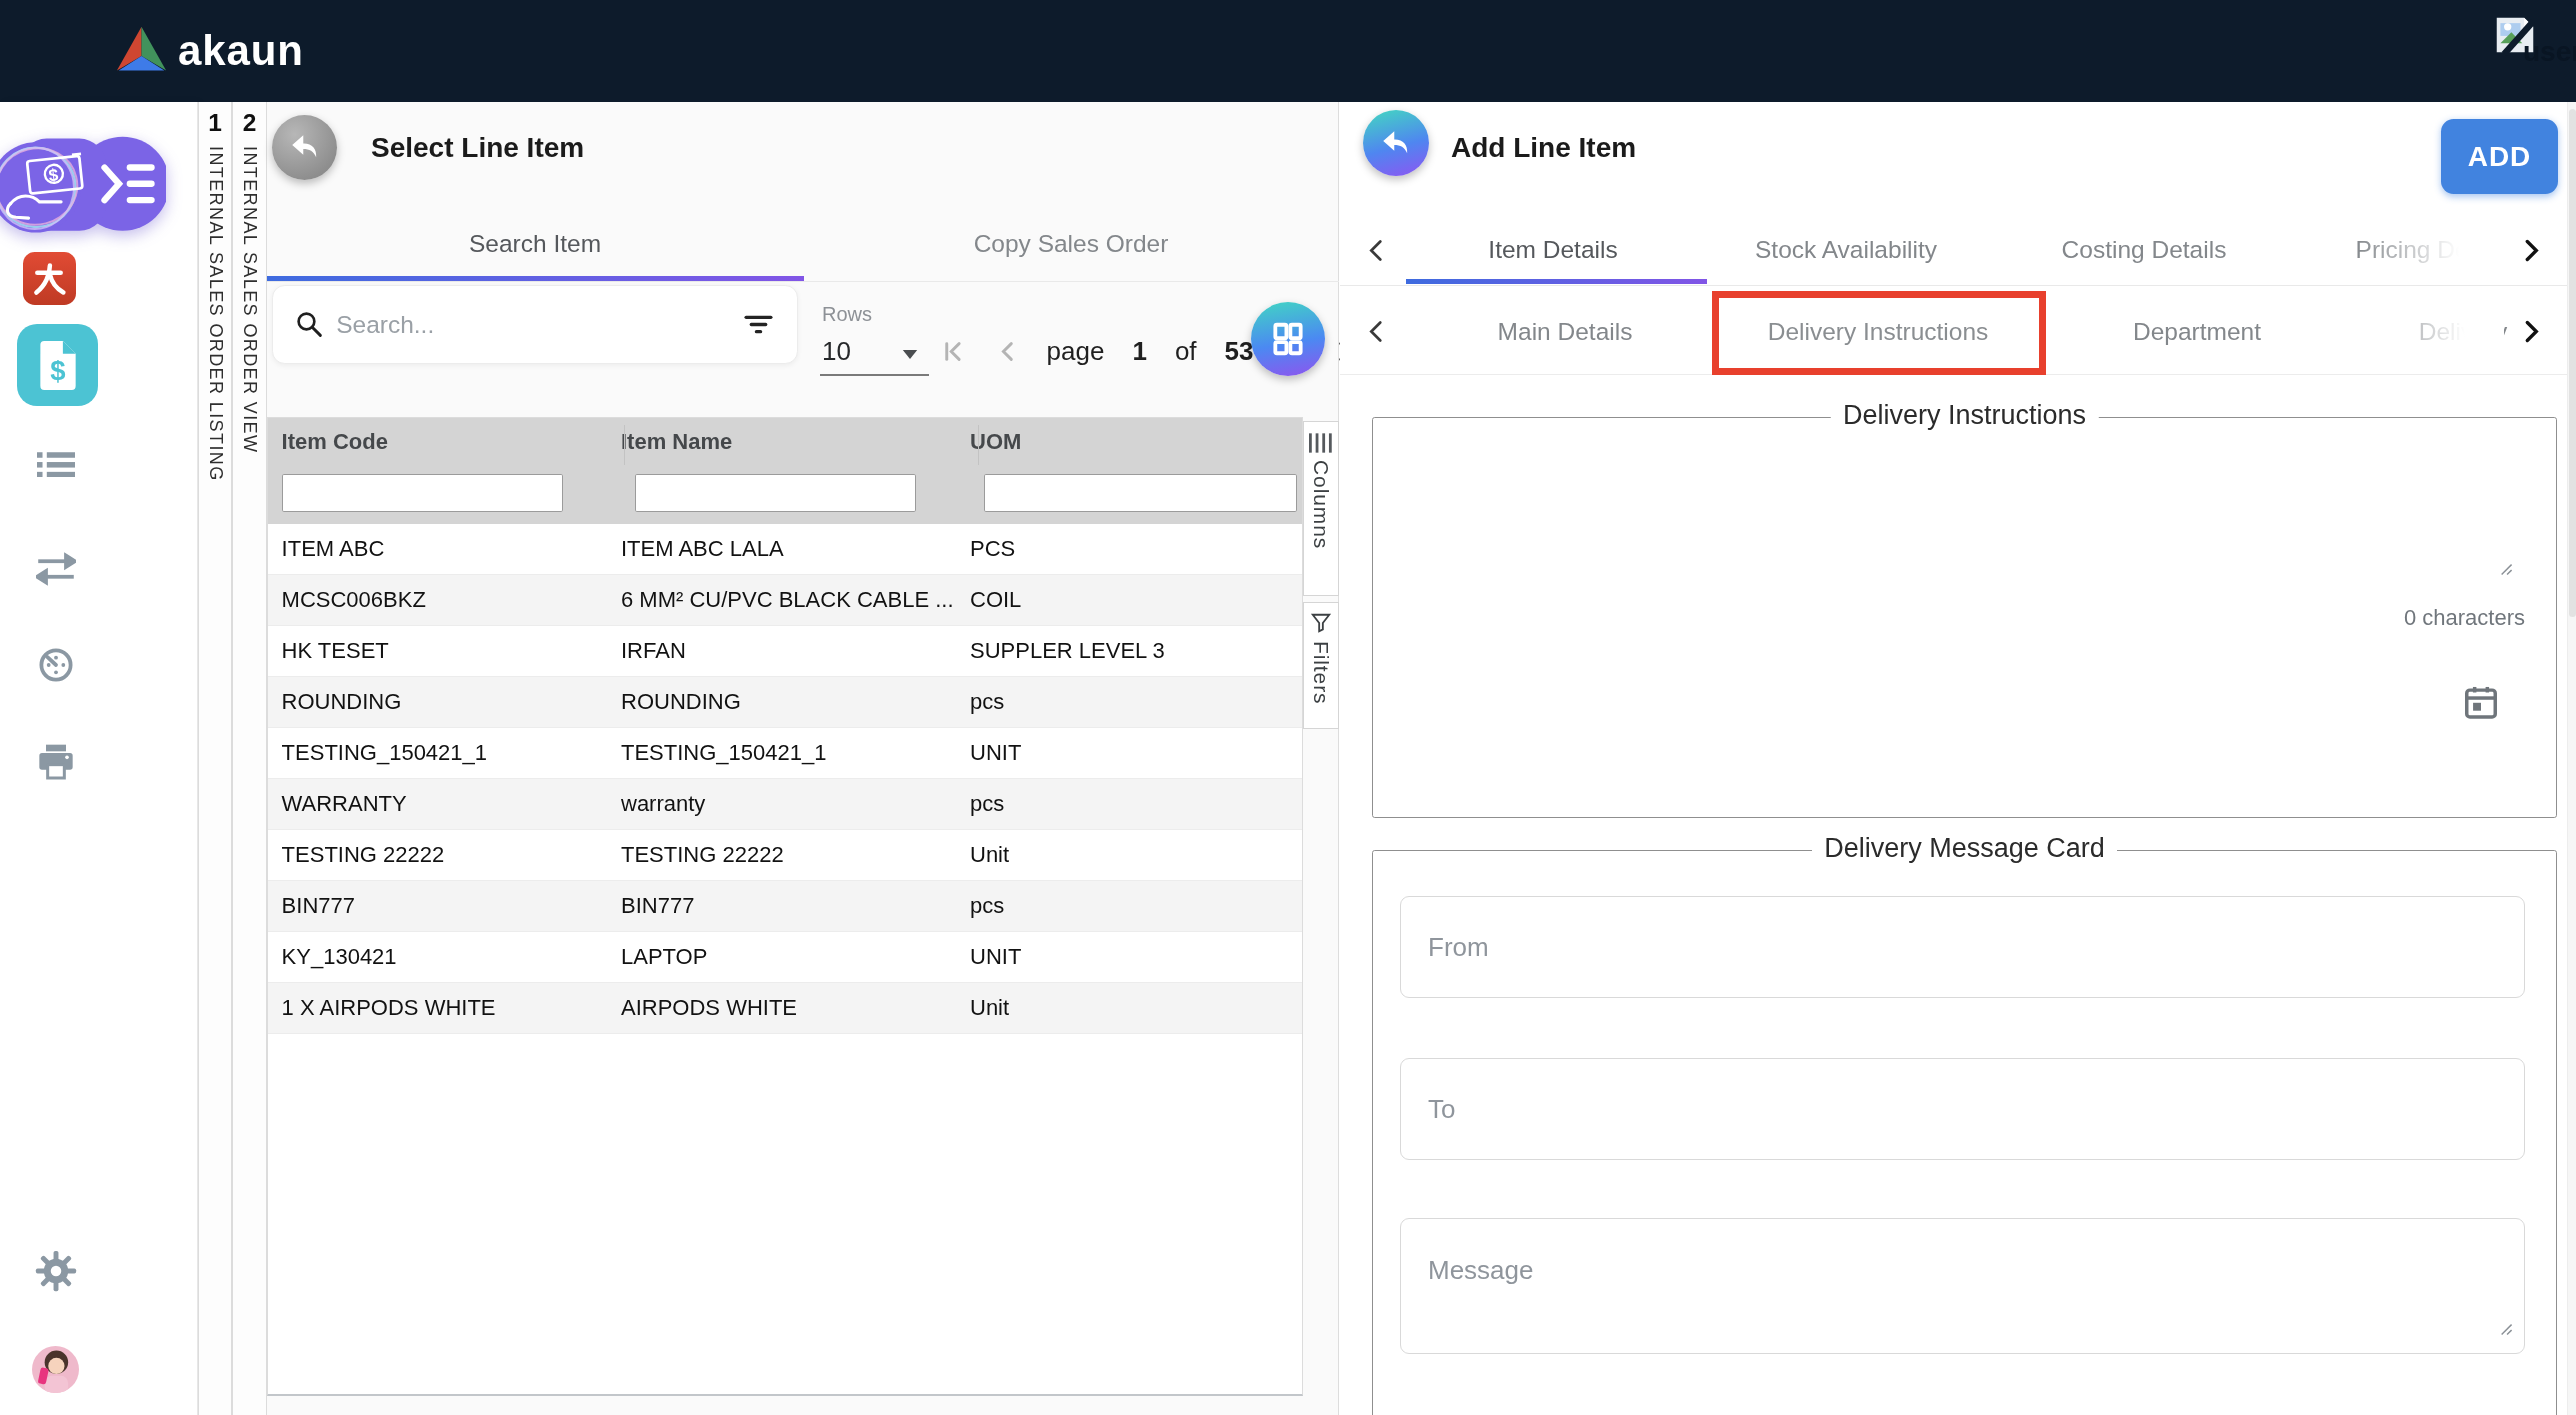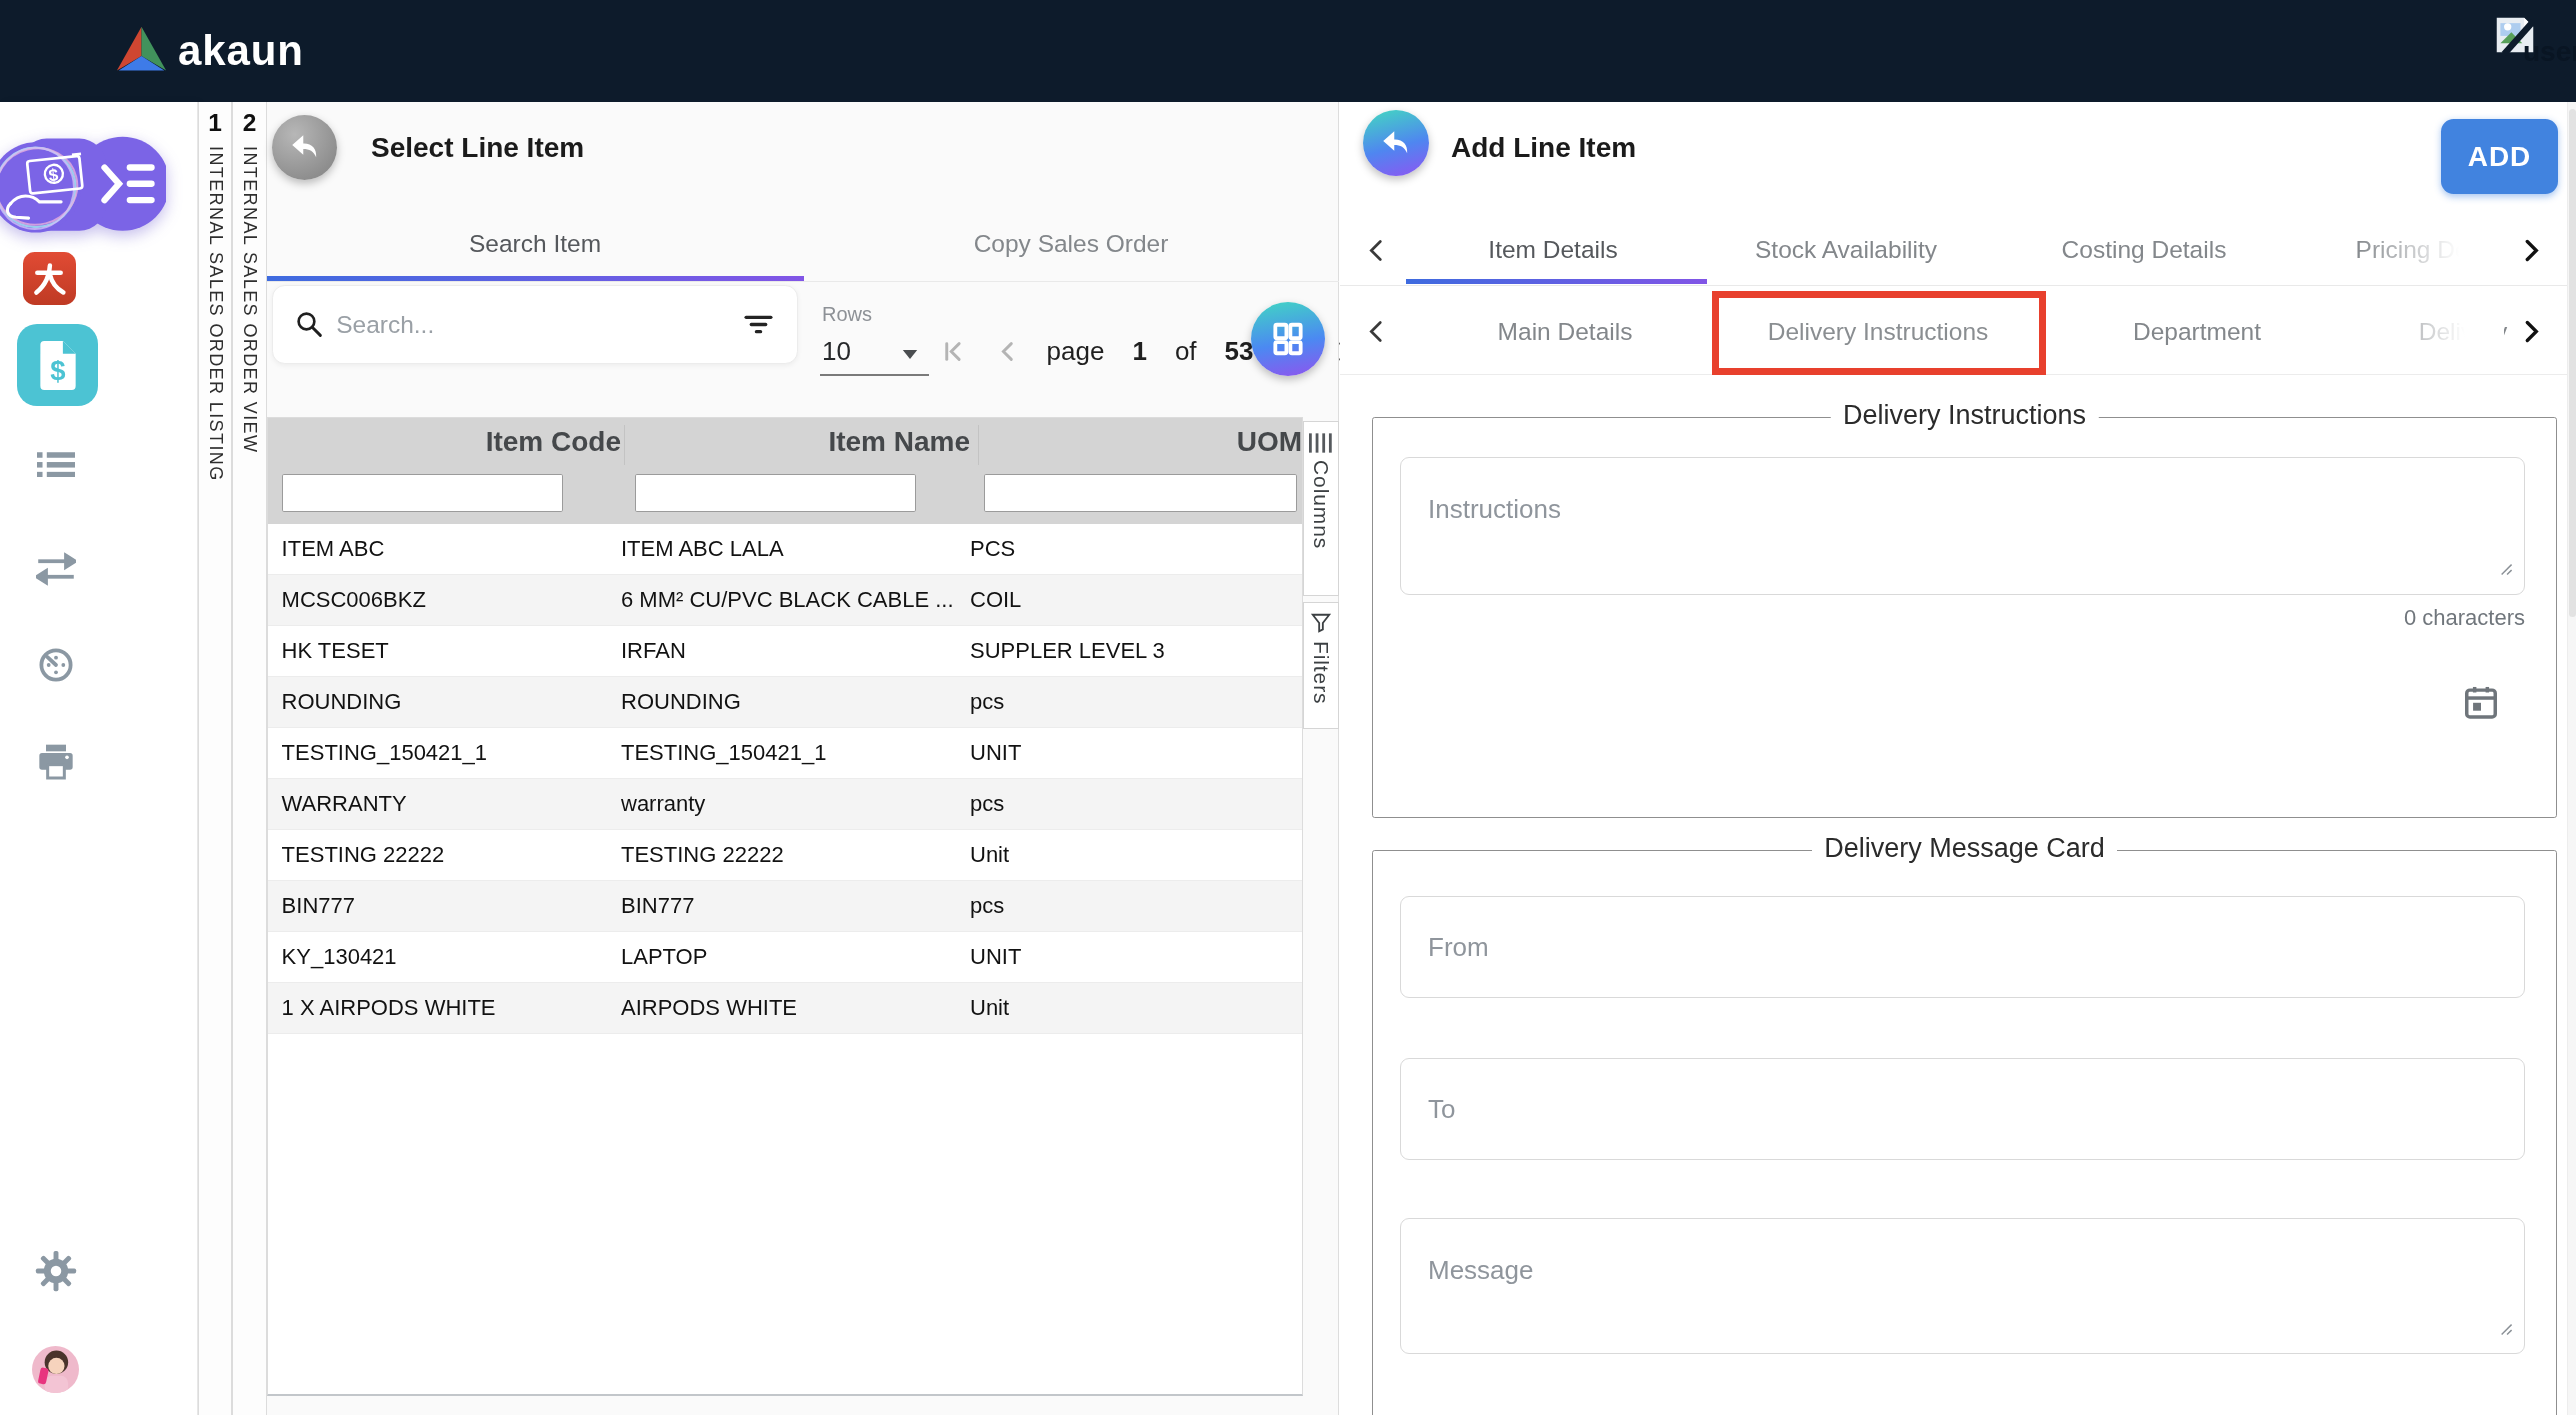--- a/index.html
+++ b/index.html
@@ -45,21 +45,21 @@
   .rows-label { font-size:20px; color:#8d9196; }
   .rows-value { font-size:26px; color:#26282a; }
   .pag { display:flex; align-items:center; gap:28px; }
   .pag .txt { font-size:26px; color:#1f1f1f; }
   .pag .bold { font-weight:700; }
 
   
   .table-card { background:#fff; border:0.9px solid #dcdcdc; border-bottom:2.7px solid #c2c6ca; }
   .thead { background:#d4d4d4; display:flex; height:47px; align-items:center; position:relative; }
   .tfilter { background:#d4d4d4; height:59px; position:relative; }
-  .hcell { font-size:28px; color:#45484b; font-weight:600;text-align:right; }
+  .hcell { font-size:22px; color:#45484b; font-weight:600; }
   .c0 { width:353px; padding-left:13.6px; }
   .c1 { width:349px; }
   .c2 { flex:1; }
   .colsep { position:absolute; top:7.3px; width:0.9px; height:92px; background:#c3c3c3; }
   .finput { position:absolute; top:9px; height:38px; background:#fff; border:0.9px solid #9b9b9b; border-radius:1.8px; font-size:22px; padding:0 7.3px; font-family:inherit; }
   .trow { display:flex; height:51px; align-items:center; border-bottom:0.9px solid #ececec; background:#fff; cursor:pointer; }
   .trow.alt { background:#f4f4f4; }
   .tcell { font-size:22px; color:#121212; white-space:nowrap; overflow:hidden; }
 
   .side-tab { background:#fff; border:0.9px solid #d5d5d5; display:flex; flex-direction:column; align-items:center; cursor:pointer; }
@@ -411,21 +411,20 @@
       <div class="abs fade-right" style="left:1033px;top:1.8px;width:131px;height:82px;"></div>
       <svg class="abs chev" style="left:1180px;top:30px;" width="23.6" height="27" viewBox="0 0 16 24">
         <polyline points="4,4 12,12 4,20" stroke="#111111" stroke-width="3" fill="none" stroke-linecap="round"></polyline>
       </svg>
     </div>
 
     <div class="abs" style="left:372px;top:189px;width:334px;height:84px;border:7.3px solid #e8402d;background:rgba(255,255,255,.06);"></div>
 
     <div class="abs fieldset" style="left:32px;top:315px;width:1185px;height:401px;">
       <span class="legend">Delivery Instructions</span>
-      <textarea class="bigfield" style="top: 39px; height: 138px;" placeholder="Instructions"></textarea>
       <svg class="resize-handle" style="right:44px;top:143px;" width="14.5" height="14.5" viewBox="0 0 16 16">
         <g stroke="#8a9096" stroke-width="1.6">
             <line x1="4" y1="15" x2="15" y2="4"></line>
             <line x1="10" y1="15" x2="15" y2="10"></line>
           </g>
       </svg>
       <span class="abs counter" style="right:31px;top:187px;">0 characters</span>
       <svg class="abs" style="right:56px;top:264px;" width="38" height="40" viewBox="0 0 24 24">
         <rect x="3" y="4.5" width="18" height="17" rx="2" fill="none" stroke="#6f757b" stroke-width="2.2"></rect>
         <line x1="3" y1="9.5" x2="21" y2="9.5" stroke="#6f757b" stroke-width="2.2"></line>

